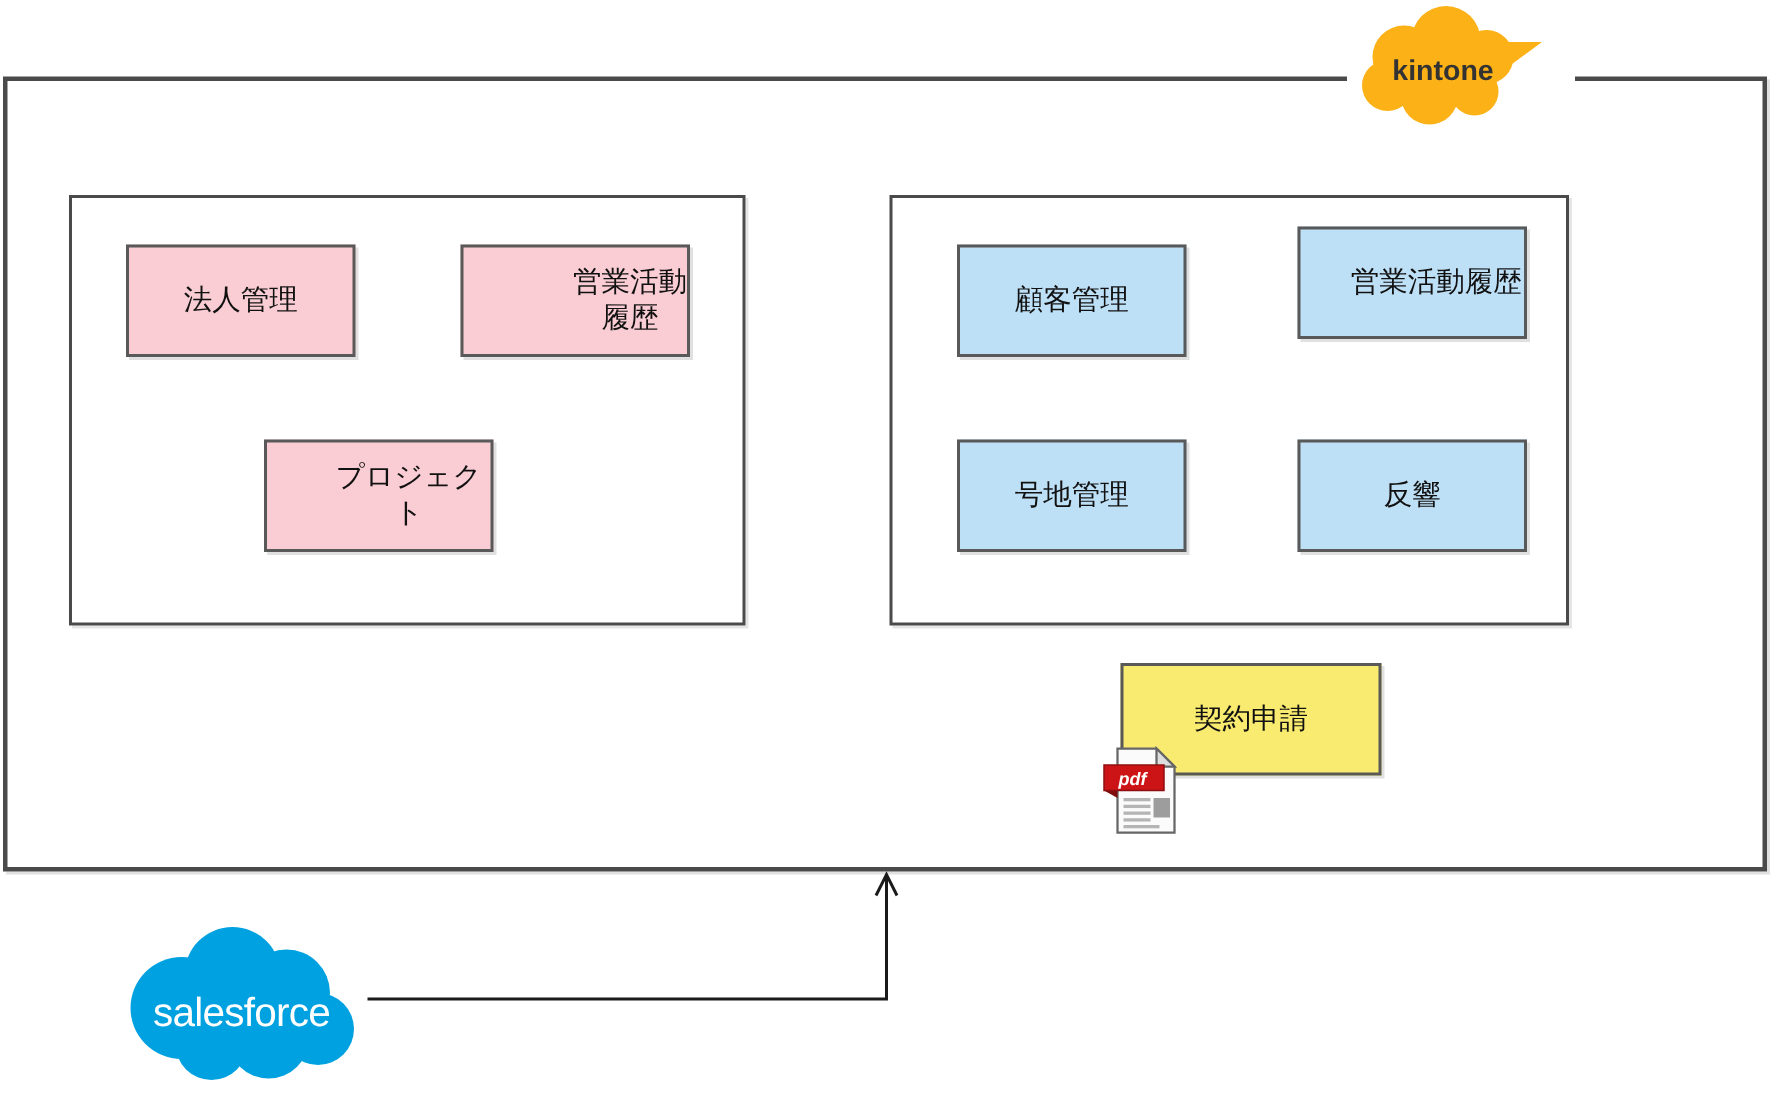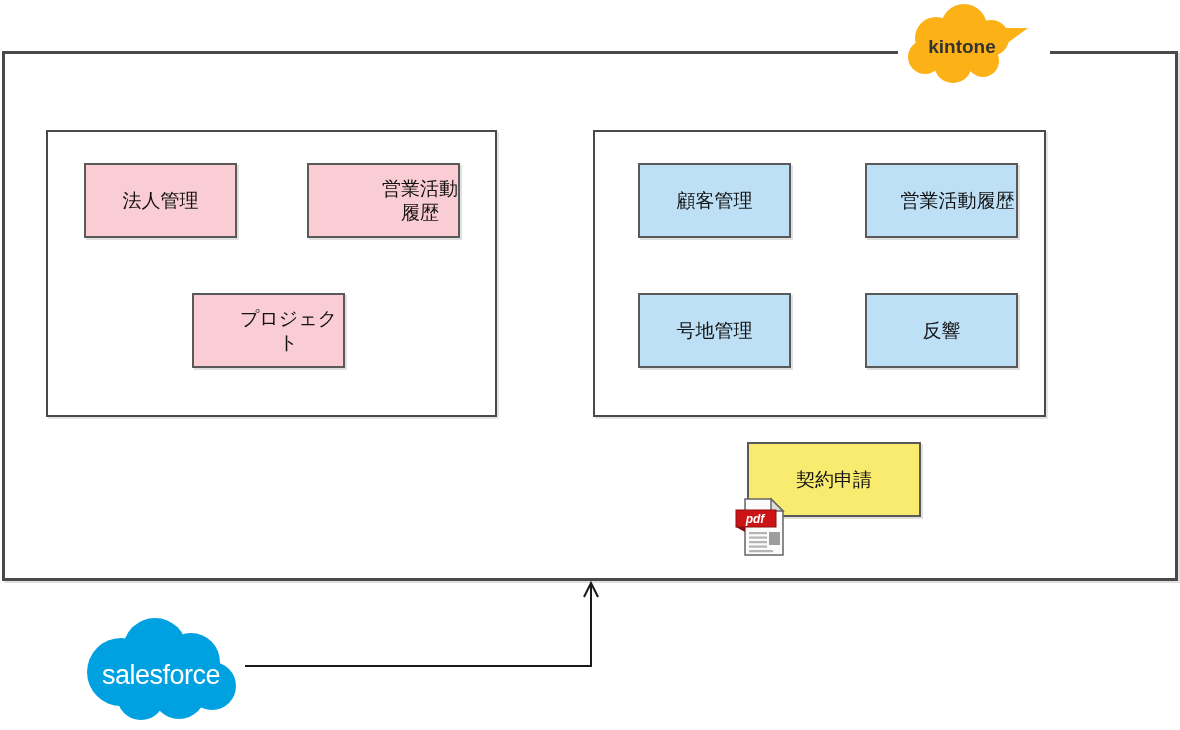--- a/index.html
+++ b/index.html
@@ -36,23 +36,23 @@
     display: flex; align-items: center; justify-content: center;
     font-size: 19px; color: #111111;
     text-align: center; white-space: pre-line; line-height: 1.25;
   }
   .pink   { background: #f9cdd3; }
   .blue   { background: #bee0f6; text-align: right; }
   .yellow { background: #f8eb6f; }
 
   .box-houjin    { left: 84px;  top: 163px; justify-content: center; }
   .box-eigyo-l   { left: 307px; top: 163px; justify-content: flex-end; }
-  .box-project   { left: 192px; top: 293px; padding-left: 40px; }
+  .box-project   { left: 176px; top: 293px; padding-left: 40px; }
   .box-kokyaku   { left: 638px; top: 163px; }
-  .box-eigyo-r   { left: 865px; top: 163px; padding-left: 32px; }
+  .box-eigyo-r   { left: 865px; top: 151px; padding-left: 32px; }
   .box-gochi     { left: 638px; top: 293px; }
   .box-hankyo    { left: 865px; top: 293px; }
   .box-keiyaku   { left: 747px; top: 442px; width: 174px; }
 
   
   .kintone-logo { left: 898px; top: 0; width: 152px; height: 95px; background: #ffffff; }
   .salesforce-logo { left: 83px; top: 610px; width: 156px; height: 112px; }
 
   .pdf-icon { left: 734px; top: 497px; width: 54px; height: 60px; }
 

